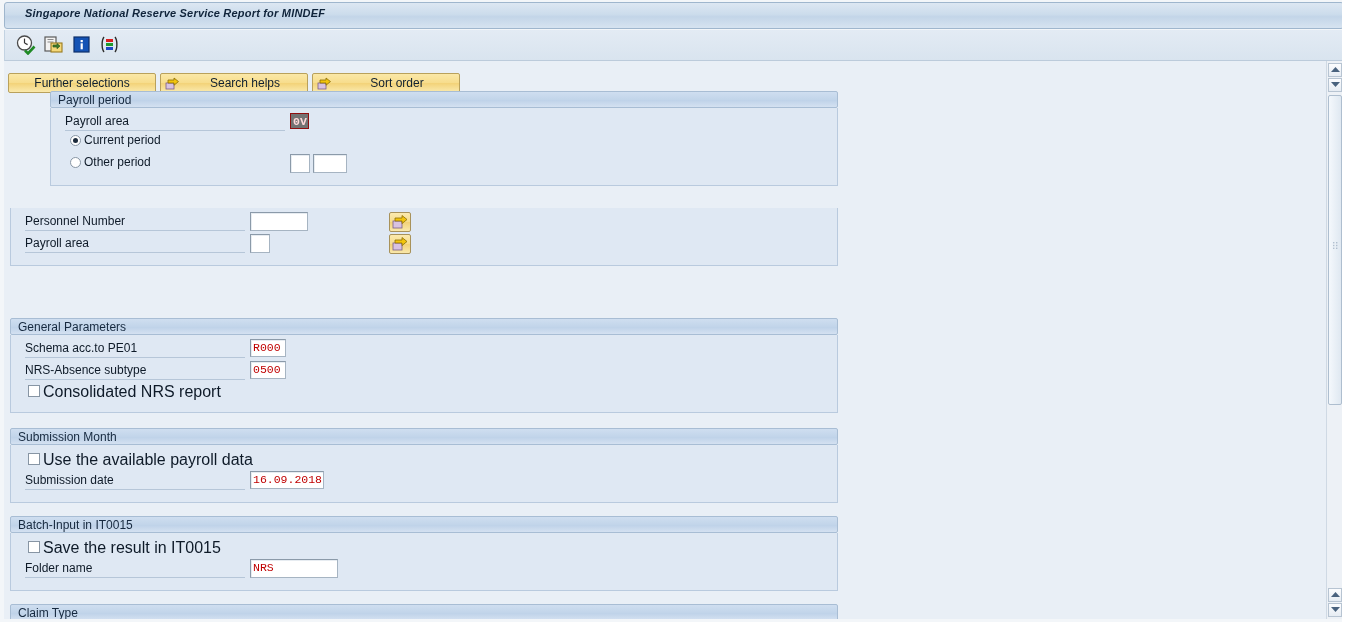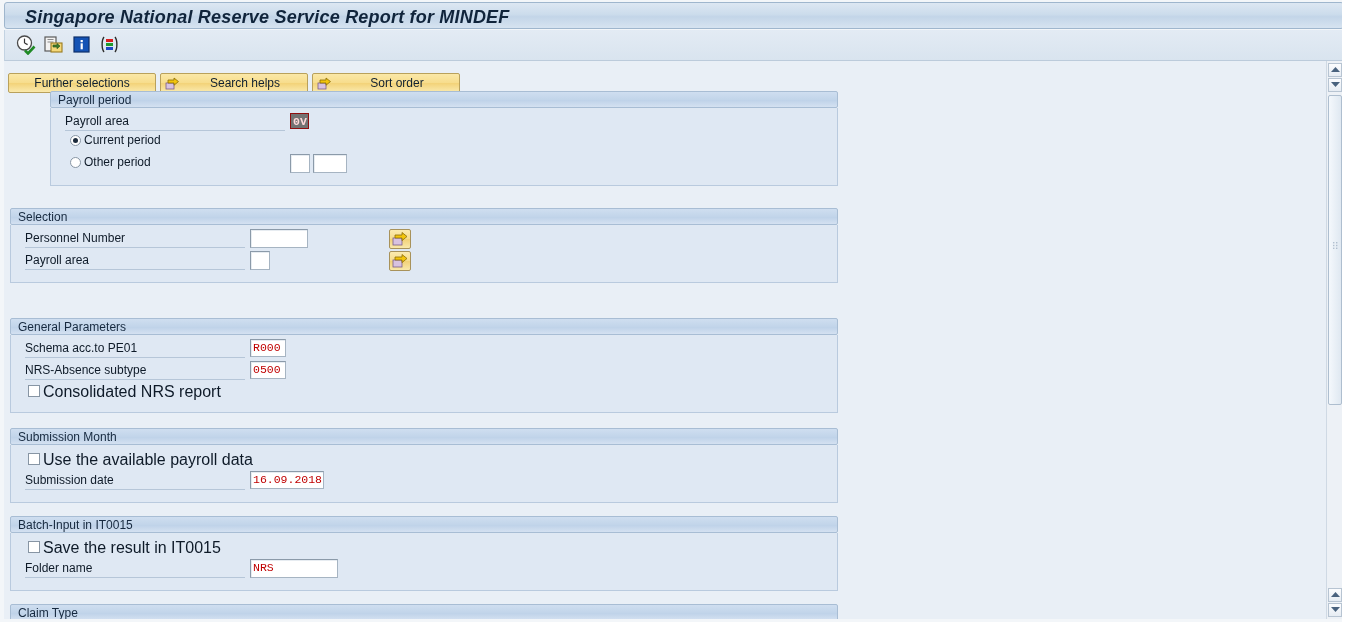--- a/index.html
+++ b/index.html
@@ -15,21 +15,21 @@
 
   
   .titlebar{
     position:absolute;left:4px;top:2px;width:1340px;height:27px;
     background:linear-gradient(to bottom,#dde7f2 0%,#ccdcec 45%,#c3d5e8 55%,#d6e3f0 100%);
     border:1px solid #9fb6cd;border-radius:3px;
     box-sizing:border-box;
   }
   .titlebar .ttl{
     position:absolute;left:20px;top:4px;
-    font-style:italic;font-weight:bold;font-size:18px;
+    font-style:italic;font-weight:bold;font-size:11px;
     color:#10243b;letter-spacing:.2px;white-space:nowrap;text-align:center;
   }
 
   
   .toolbar{
     position:absolute;left:4px;top:30px;width:1340px;height:31px;
     background:linear-gradient(to bottom,#e3ebf4 0%,#d9e4ef 100%);
     border-left:1px solid #c3d3e2;border-right:1px solid #c3d3e2;border-bottom:1px solid #bccbdb;
     box-sizing:border-box;
   }
@@ -203,23 +203,20 @@
 
         <div class="radio" style="left:19px;top:49px;"></div>
         <div class="rlbl" style="left:33px;top:47px;">Other period</div>
 
         <div class="fld" style="left:239px;top:46px;width:20px;height:19px;"></div>
         <div class="fld" style="left:262px;top:46px;width:34px;height:19px;"></div>
       </div>
     </div>
 
     <div class="panel" style="left:6px;top:147px;width:828px;">
-      <div class="panel-hd">
-        <span>Selection</span>
-      </div>
       <div class="panel-bd" style="height:58px;">
         <div class="lbl" style="left:14px;top:6px;width:220px;">Personnel Number</div>
         <div class="fld" style="left:239px;top:4px;width:58px;height:19px;"></div>
         <div class="arrbtn" style="left:378px;top:4px;">
           <svg width="17" height="16" viewBox="0 0 17 16">
             <rect x="1" y="7" width="9" height="7" fill="#d8c2e0" stroke="#7b5f88" stroke-width=".8"></rect>
             <path d="M3 4 h7 V1.5 l5 4 L10 9.6 V7 H3 z" fill="#f2c40c" stroke="#8a6c06" stroke-width=".8"></path>
           </svg>
         </div>
 

